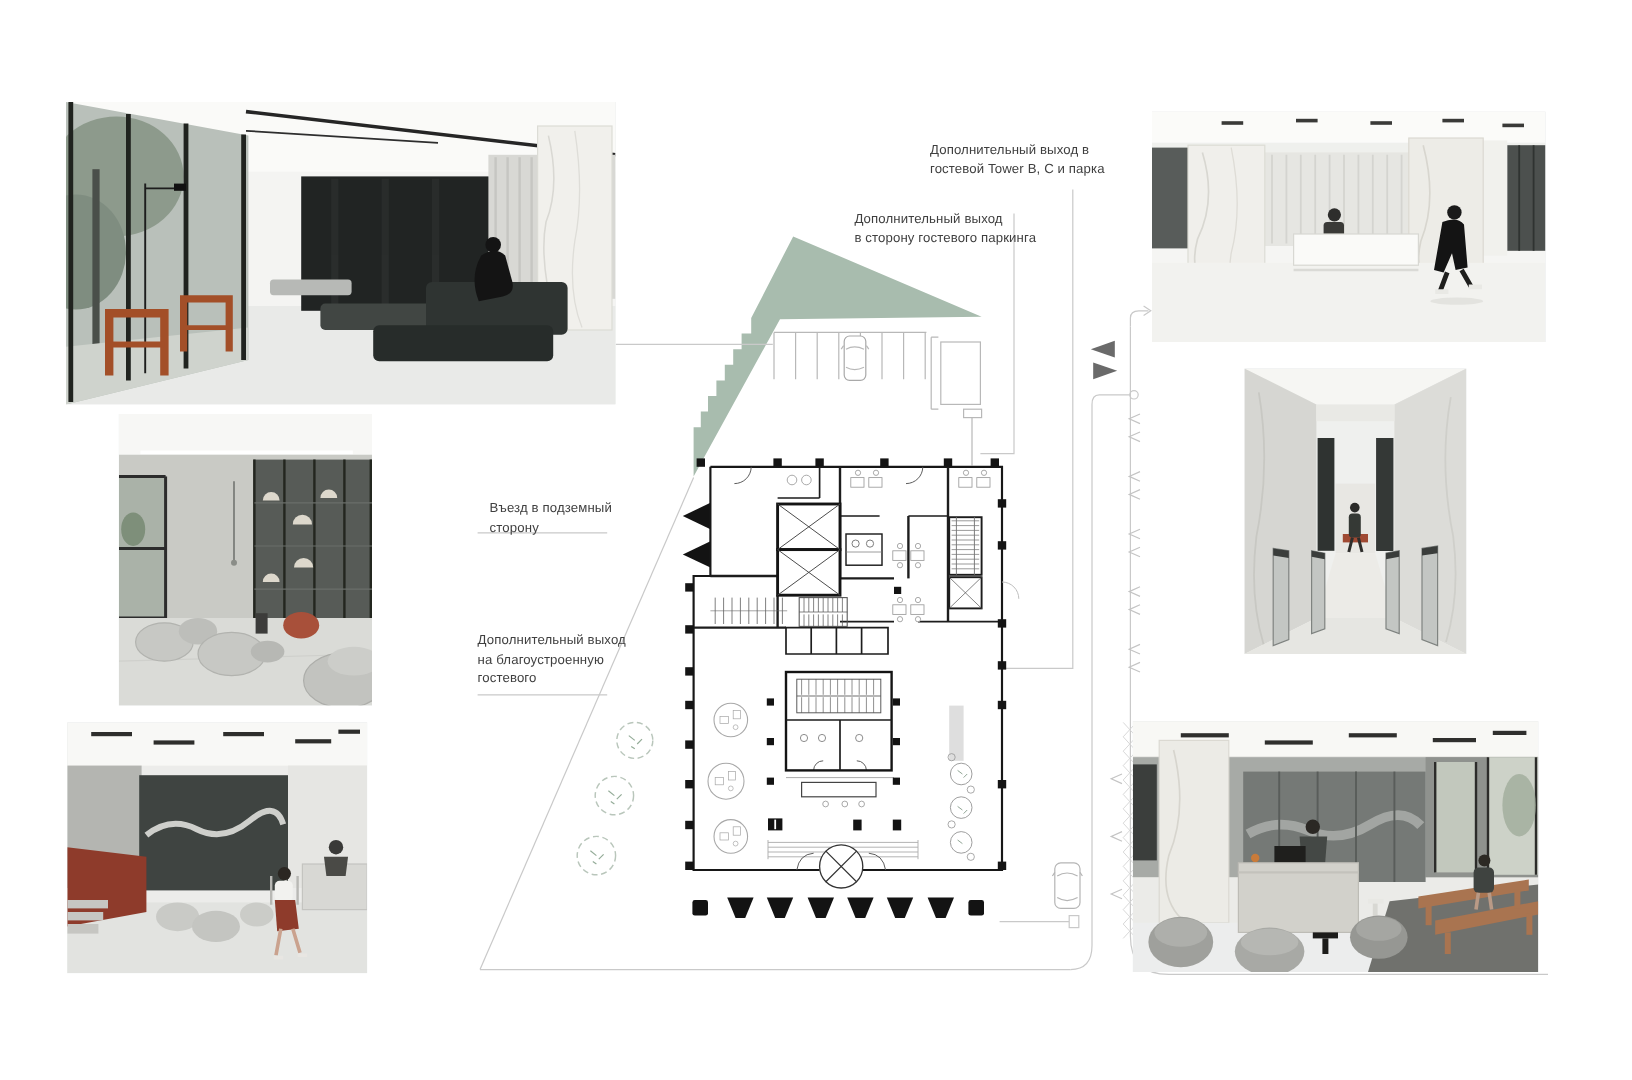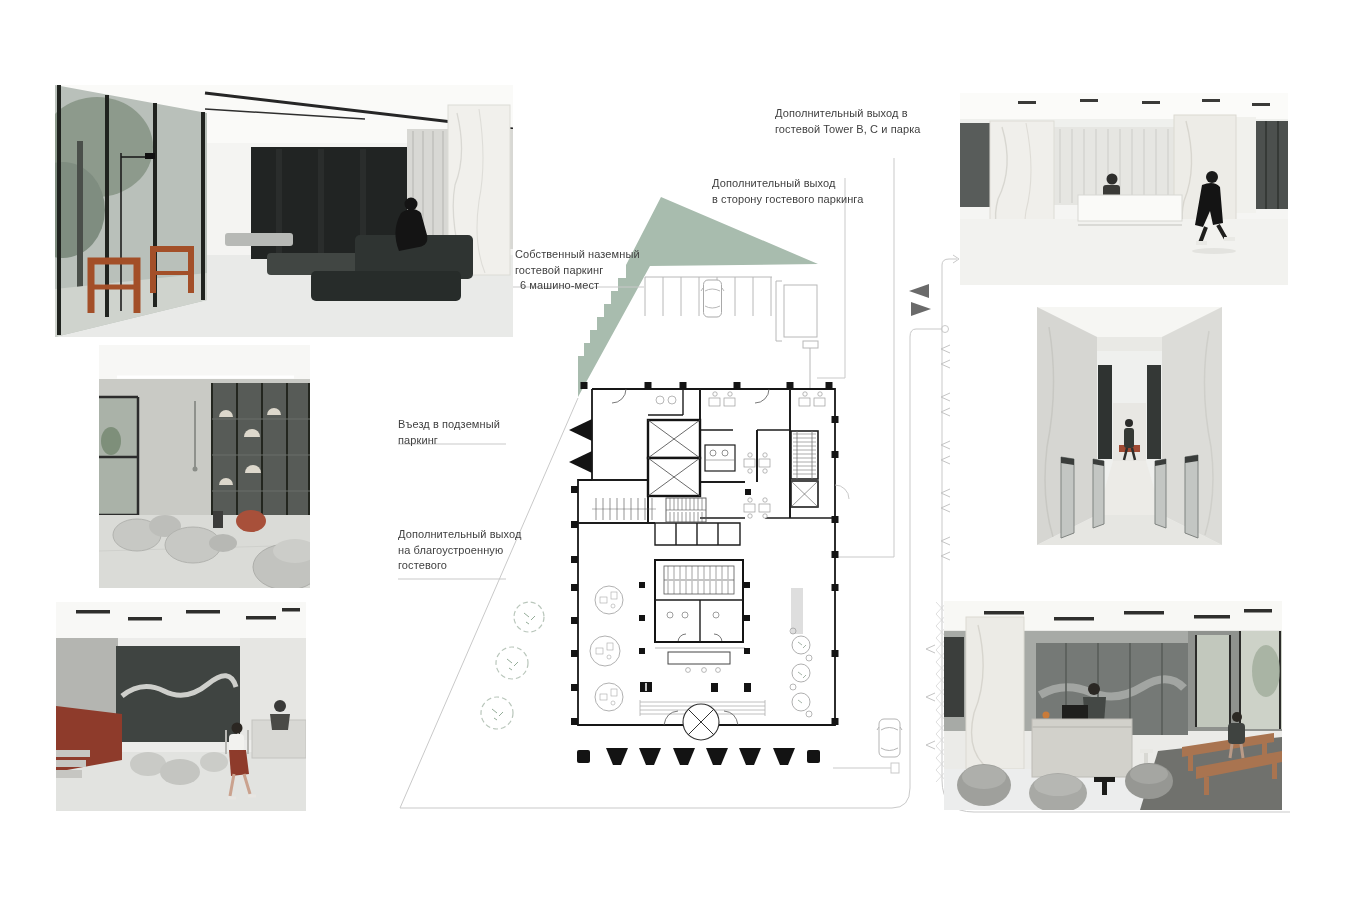--- a/index.html
+++ b/index.html
@@ -633,39 +633,34 @@
   <ellipse cx="40" cy="176" rx="22" ry="12" fill="#aeafab"></ellipse>
   <ellipse cx="114" cy="192" rx="29" ry="20" fill="#a8a9a5"></ellipse>
   <ellipse cx="114" cy="184" rx="24" ry="11" fill="#b6b7b3"></ellipse>
   <ellipse cx="205" cy="180" rx="24" ry="18" fill="#969793"></ellipse>
   <ellipse cx="205" cy="173" rx="19" ry="10" fill="#a5a6a2"></ellipse>
   <rect x="150" y="176" width="21" height="5" fill="#1c1c1a"></rect>
         <rect x="158" y="181" width="5" height="13" fill="#1c1c1a"></rect>
 </svg>
 </figure>
 
-<div class="note" style="left:775px;top:106px">
+<div class="note" style="left:775px;top:118px">
   <span>Дополнительный выход в</span>
   <span>гостевой Tower B, C и парка</span>
 </div>
 
 <div class="note" style="left:712px;top:176px">
   <span>Дополнительный выход</span>
   <span>в сторону гостевого паркинга</span>
 </div>
 
-<div class="note" style="left:515px;top:247px">
-  <span>Собственный наземный</span>
-  <span>гостевой паркинг</span>
-  <span class="ind">6 машино-мест</span>
-</div>
-
-<div class="note" style="left:398px;top:417px">
+
+<div class="note" style="left:408px;top:417px">
   <span>Въезд в подземный</span>
-  <span>паркинг</span>
+  <span>сторону</span>
 </div>
 
 <div class="note" style="left:398px;top:527px">
   <span>Дополнительный выход</span>
   <span>на благоустроенную</span>
   <span>гостевого</span>
 </div>
 
 </div>
 

